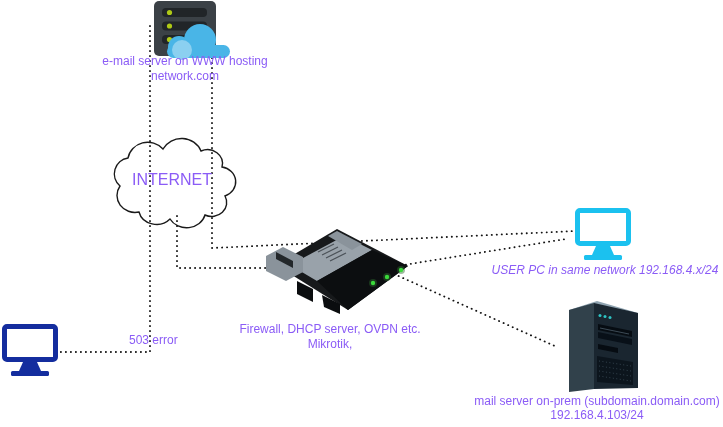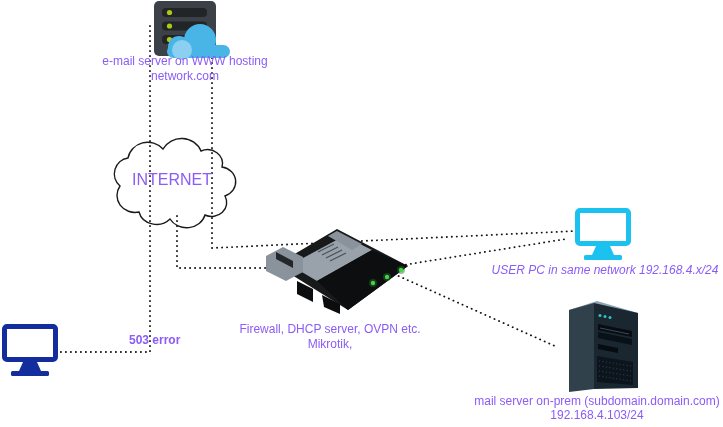--- a/index.html
+++ b/index.html
@@ -4,21 +4,21 @@
 <style>
   html,body{margin:0;padding:0;background:#fff;}
   #canvas{
     position:relative;width:723px;height:427px;background:#ffffff;
     font-family:"Liberation Sans", sans-serif;color:#1f1f1f;overflow:hidden;
   }
   #scene{position:absolute;left:0;top:0;}
   .lbl{position:absolute;font-size:12px;line-height:15px;text-align:center;color:#8b5cf6;}
   .lbl span{display:block;}
   .lbl-internet{font-size:16px;line-height:15px;}
-  .lbl-error{text-align:left;font-weight:bold;}
+  .lbl-error{text-align:left;}
 </style>
 </head>
 <body>
 
 <div id="canvas">
 
   <svg id="scene" width="723" height="427" viewBox="0 0 723 427">
 
     <g>
       <path d="M120,186 A16,16 0 0 1 128,158 A20,19 0 0 1 163,149 A21,20 0 0 1 201,151

